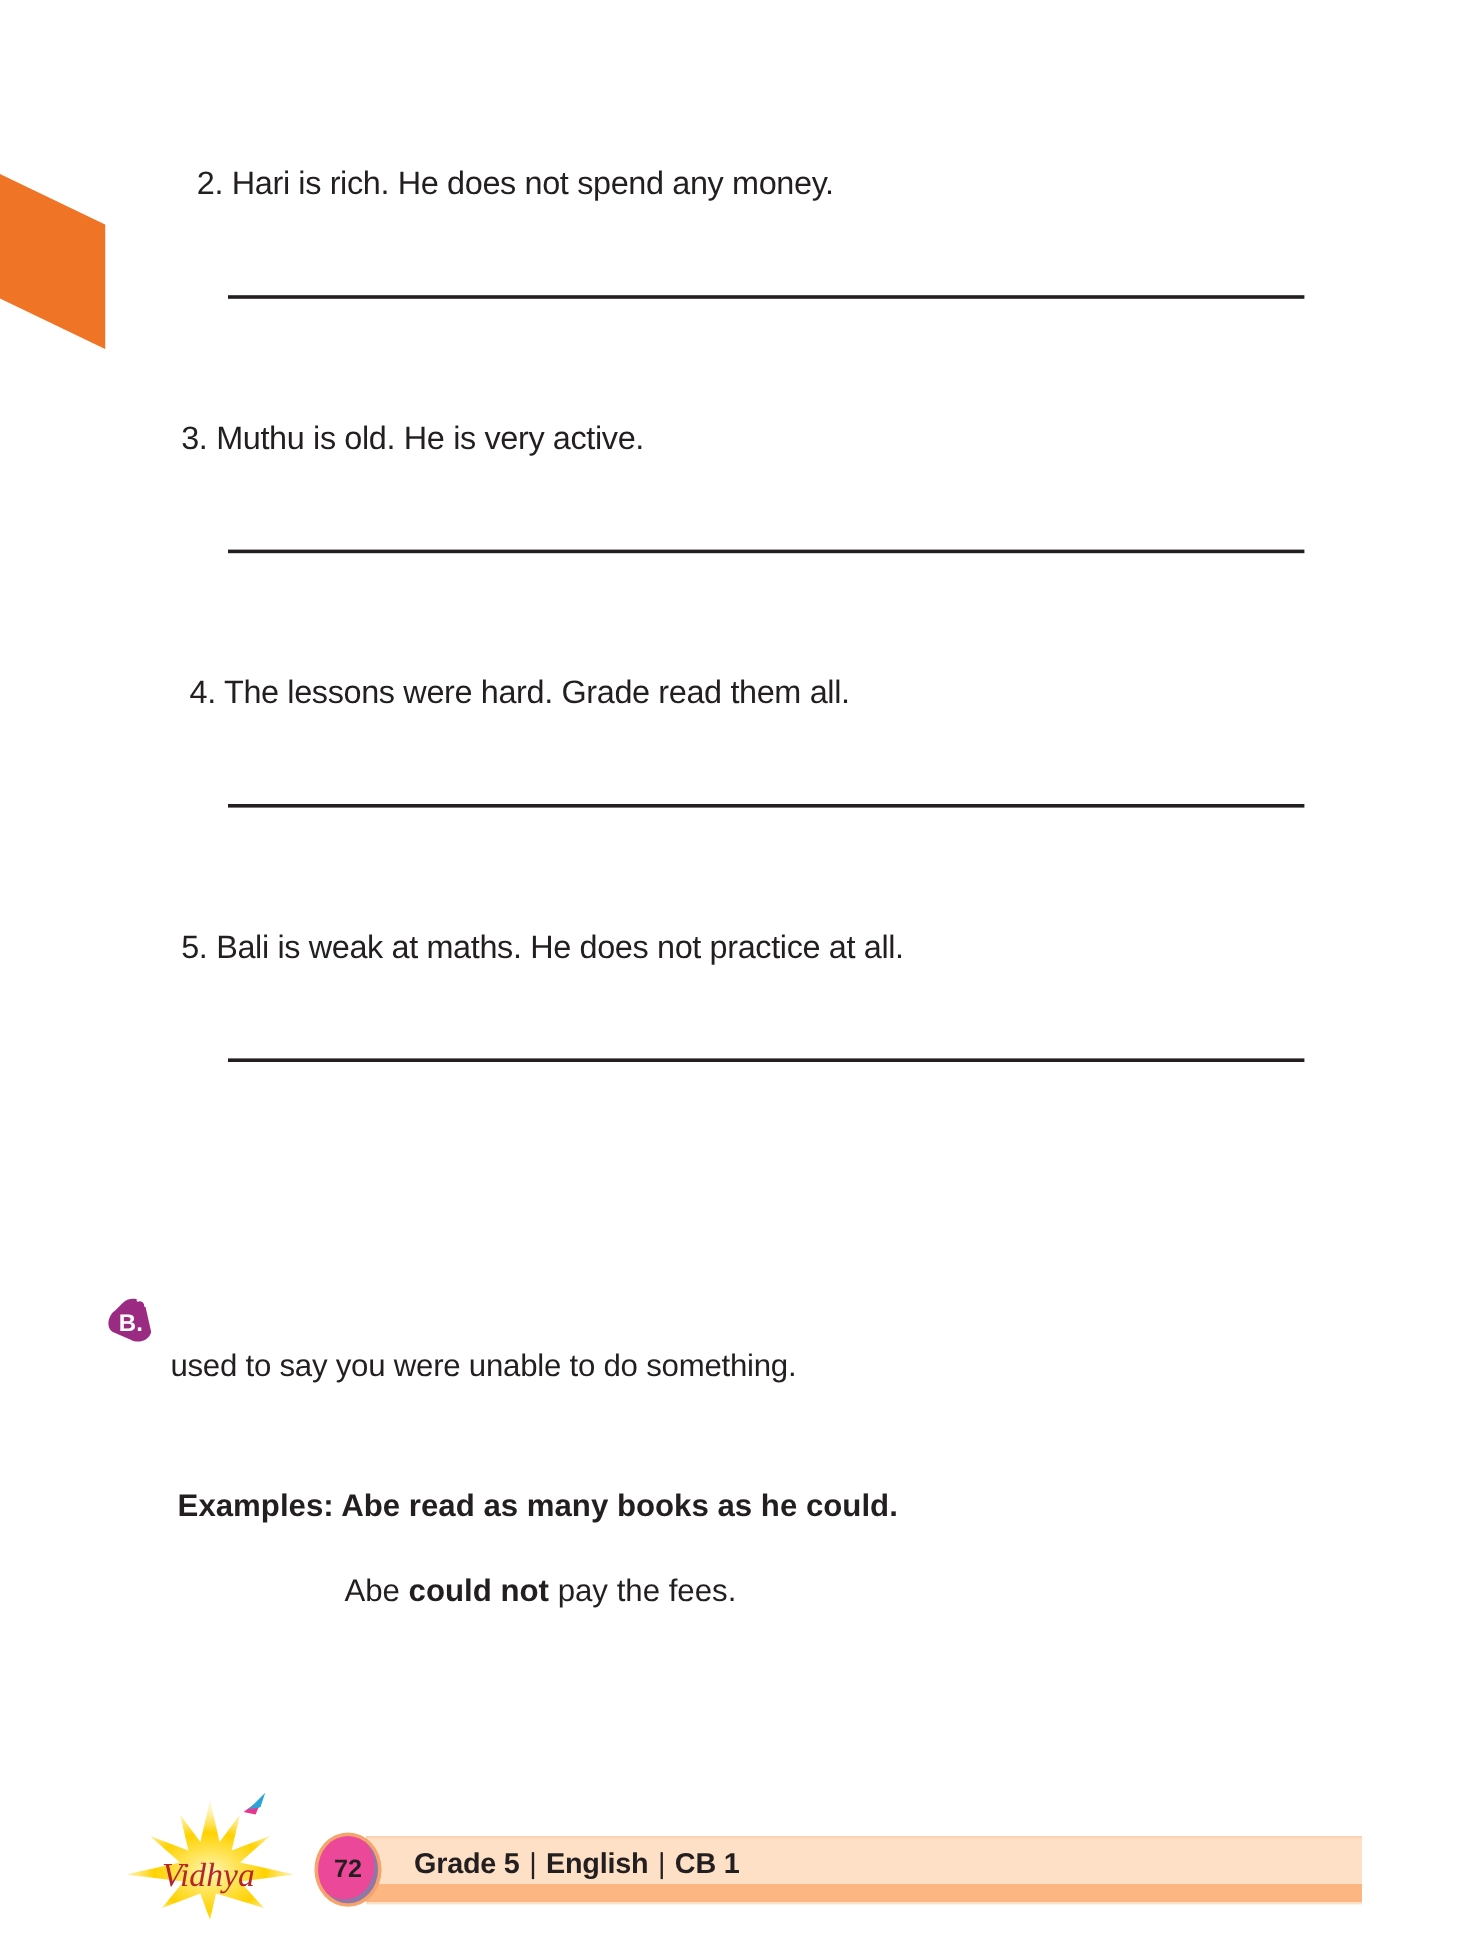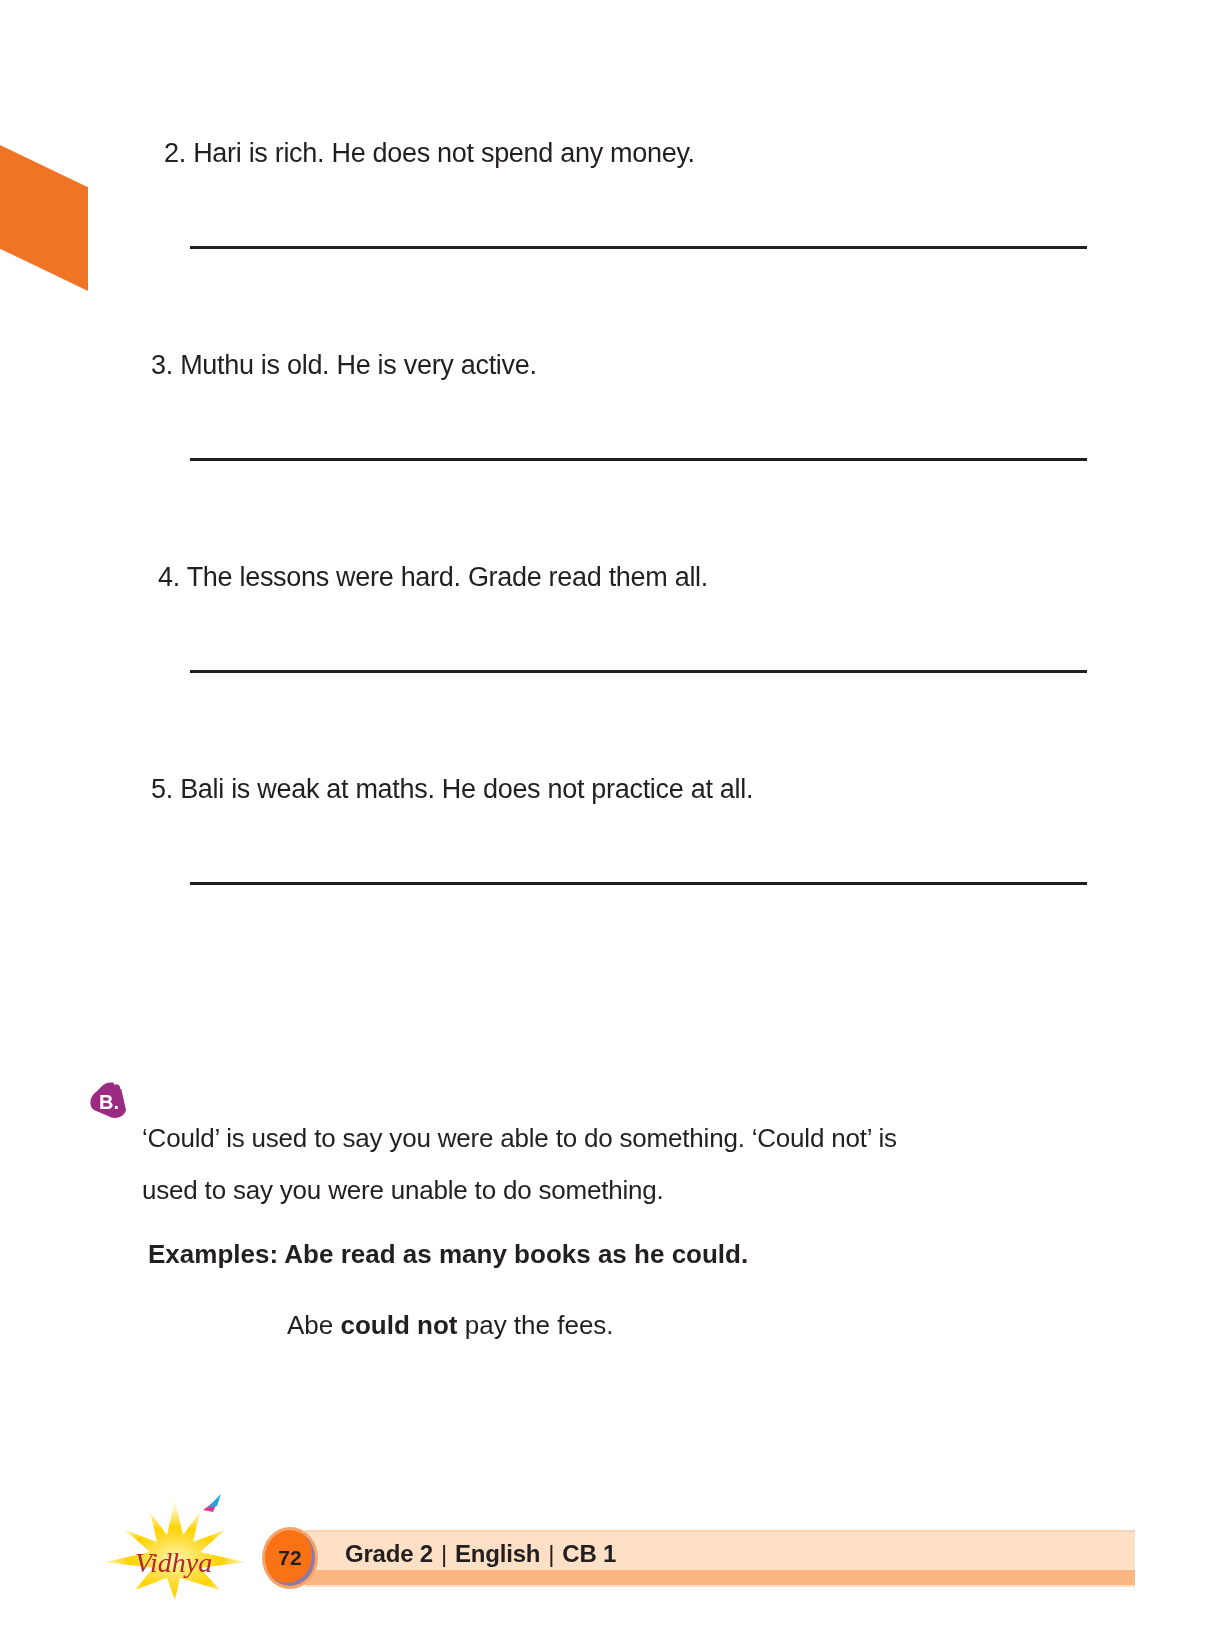--- a/index.html
+++ b/index.html
@@ -45,21 +45,21 @@
       position: absolute; left: 305px; top: 1530px; width: 830px; height: 55px;
       background: #fde0c5;
       border-top: 2px solid #fbd3b3;
     }
     .footer-band-strip {
       position: absolute; left: 305px; top: 1570px; width: 830px; height: 15px;
       background: #fcb682;
     }
     .page-circle {
       position: absolute; left: 262px; top: 1527px; width: 50px; height: 56px;
-      border-radius: 50%; background: #f97316;
+      border-radius: 50%; background: #ec4899;
       border: 3px solid #f4a46c; box-shadow: inset -3px -3px 0 #8b7aa8;
       display: flex; align-items: center; justify-content: center;
       font-size: 21px; font-weight: bold; color: #231f20;
     }
     .footer-text {
       position: absolute; left: 345px; top: 1540px; font-size: 24px; font-weight: bold;
       color: #231f20; white-space: nowrap; letter-spacing: -0.2px;
     }
     .footer-text .sep { font-weight: normal; margin: 0 8px; }
     .logo {
@@ -99,21 +99,20 @@
   <div class="badge">
     <svg width="44" height="40" viewBox="0 0 44 40">
       <path d="M14 6 C20 0 30 2 33 8 L38 30 C36 38 26 40 20 36 L6 30 C0 26 2 16 8 12 Z" fill="#9b2a83"></path>
       <path d="M26 4 C30 2 34 5 33 9" stroke="#ffffff" stroke-width="2" fill="none"></path>
       <text x="11" y="29" font-family="Liberation Sans, sans-serif" font-size="20" font-weight="bold" fill="#ffffff">B.</text>
     </svg>
   </div>
 </div>
 
 <div class="para" style="top:1112px;">
-  <div>‘Could’ is used to say you were able to do something. ‘Could not’ is</div>
   <div>used to say you were unable to do something.</div>
 </div>
 
 <div class="example" style="left:148px; top:1238px;font-weight:bold;">
   <b>Examples:</b>
   <span>Abe read as many books as he</span>
   <b>could.</b>
 </div>
 <div class="example" style="left:287px; top:1309px;">
   <span>Abe</span>
@@ -133,14 +132,14 @@
     <polygon points="80,10 88,45 105,22 98,52 130,40 105,62 150,72 105,78 125,100 85,88 80,110 72,88 40,100 58,78 10,72 55,62 30,40 62,52 55,22 72,45" fill="url(#sun)"></polygon>
     <path d="M108 20 L124 8 L118 22 Z" fill="#e8368f"></path>
     <path d="M112 18 L126 4 L122 16 Z" fill="#2aa3d8"></path>
     <text x="40" y="82" font-family="Liberation Serif, serif" font-style="italic" font-size="28" fill="#b5262a">Vidhya</text>
   </svg>
 </div>
 <div class="footer-band"></div>
 <div class="footer-band-strip"></div>
 <div class="page-circle">72</div>
 <div class="footer-text">
-  <span>Grade 2</span><span class="sep">|</span><span>English</span><span class="sep">|</span><span>CB 1</span>
+  <span>Grade 5</span><span class="sep">|</span><span>English</span><span class="sep">|</span><span>CB 1</span>
 </div>
 
 </body></html>

